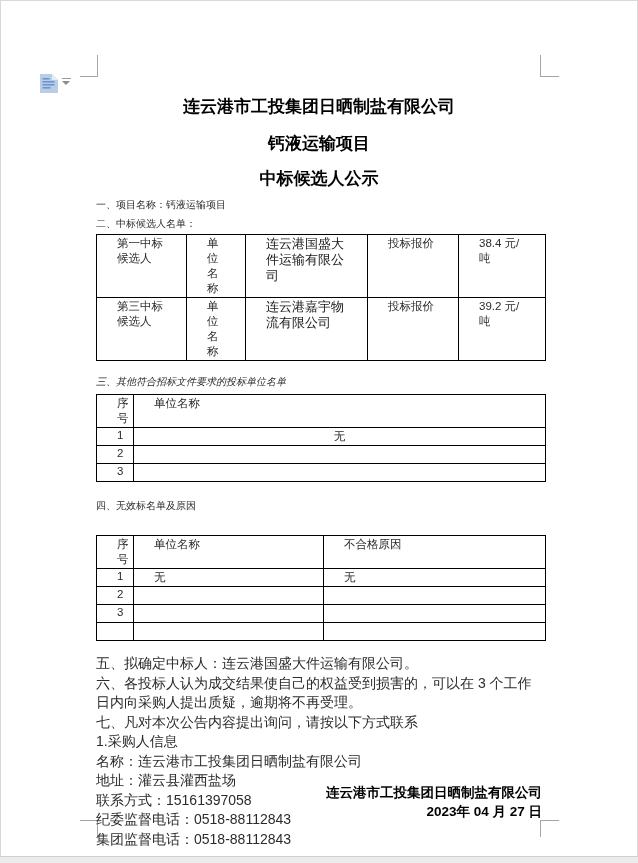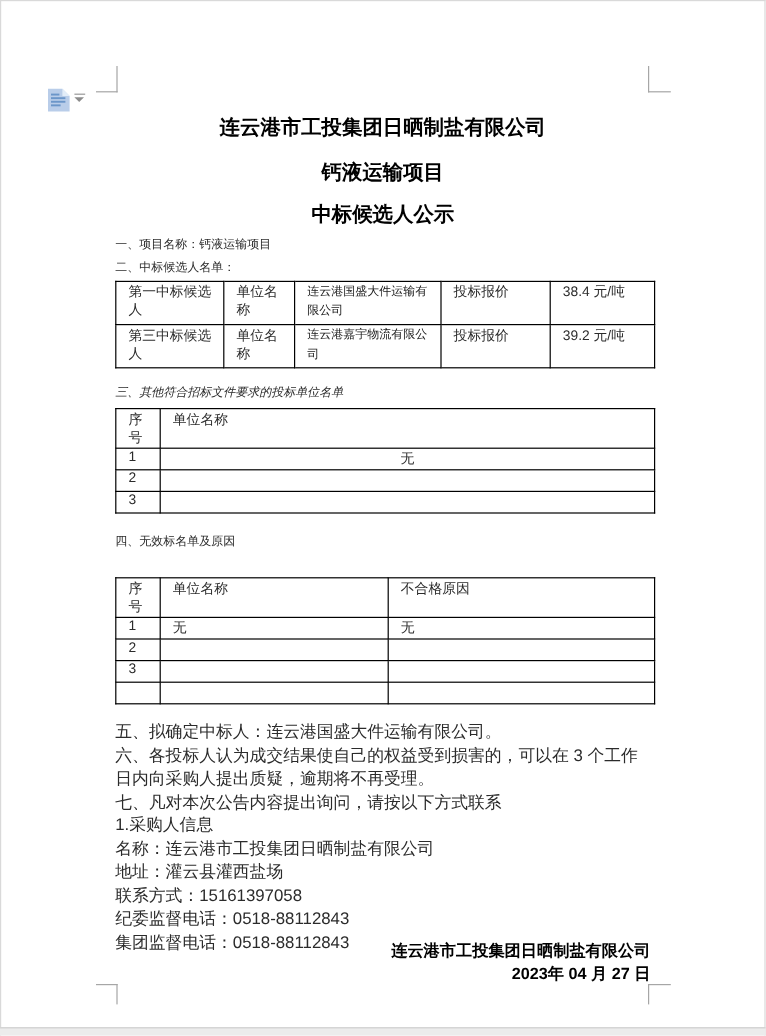--- a/index.html
+++ b/index.html
@@ -32,24 +32,24 @@
   .doc-title{font-size:17px;font-weight:bold;color:#000;text-align:center;line-height:22px;margin:0;}
   .t1{margin-top:2px;}
   .t2{margin-top:15px;}
   .t3{margin-top:13px;}
   .sec{margin:0;font-size:10px;line-height:17px;color:#2b2b2b;}
   .sec-1{margin-top:6px;}
   .sec-2{margin-top:2px;}
   .sec-3{margin-top:12px;font-style:italic;}
   .sec-4{margin-top:15px;}
   table{border-collapse:collapse;table-layout:fixed;width:449px;font-size:11.5px;color:#2b2b2b;}
-  td,th{border:1px solid #000;padding:1px 10px;vertical-align:top;text-align:left;font-weight:normal;overflow:hidden;}
+  td,th{border:1px solid #000;padding:1px 20px;vertical-align:top;text-align:left;font-weight:normal;overflow:hidden;}
   .tbl-candidates{margin-top:2px;}
   .tbl-candidates td{height:33px;}
-  .unit-cell{font-size:10px;line-height:16px;color:#1a1a1a;}
+  .unit-cell{font-size:13px;line-height:16px;color:#1a1a1a;}
   .tbl-other{margin-top:4px;}
   .tbl-other td,.tbl-other th{height:15px;}
   .tbl-invalid{margin-top:21px;}
   .tbl-invalid td,.tbl-invalid th{height:15px;}
   .center{text-align:center;}
   .para-block{margin-top:13px;}
   .para-block p{margin:0;font-size:14px;line-height:19.5px;color:#2b2b2b;}
   .footer{
     position:absolute;right:96px;top:783px;text-align:right;
     font-weight:bold;font-size:13.5px;line-height:19px;color:#000;

